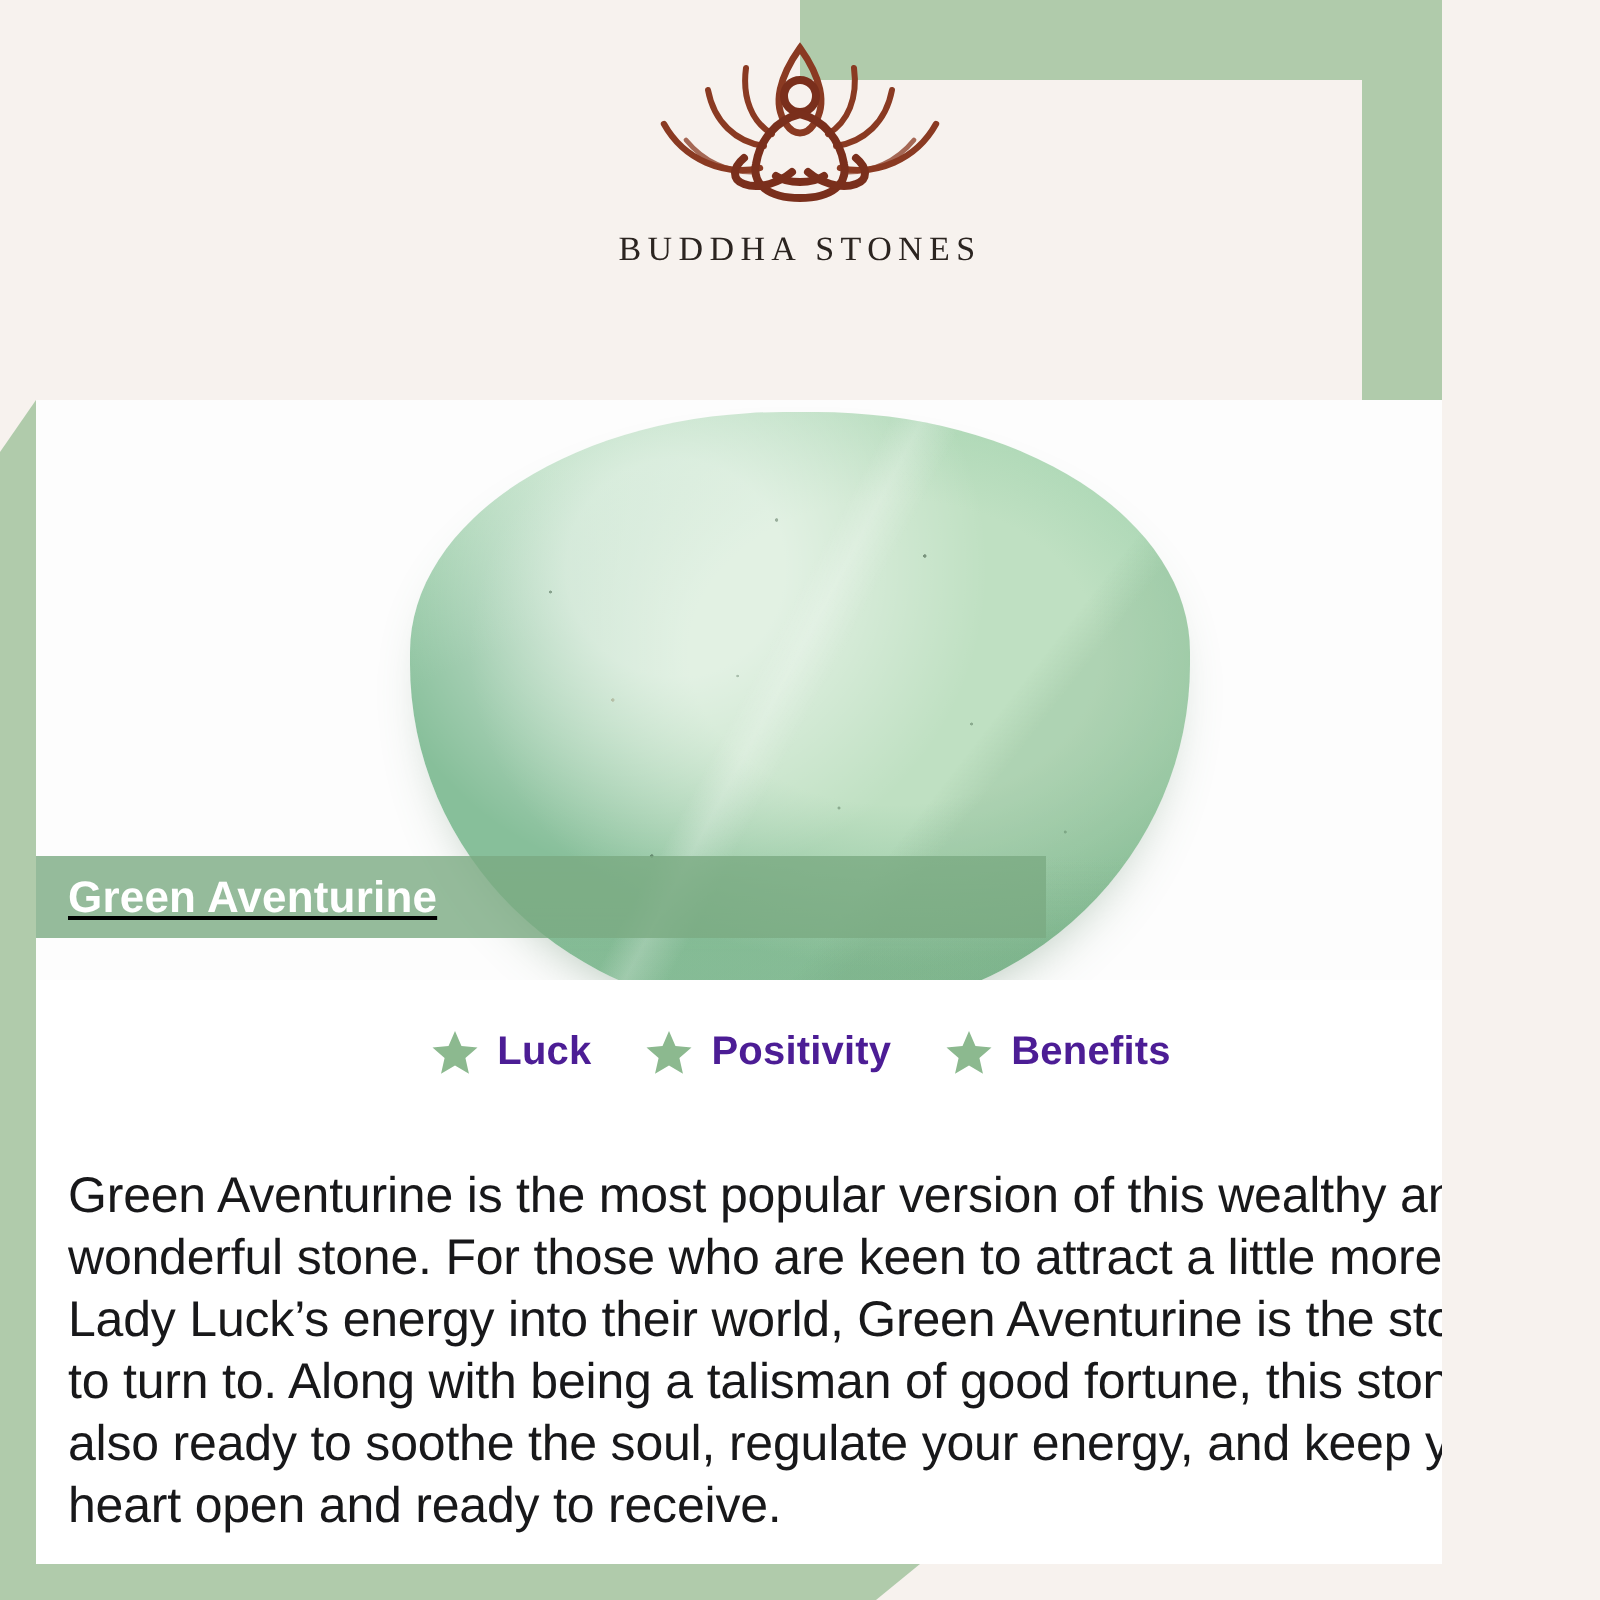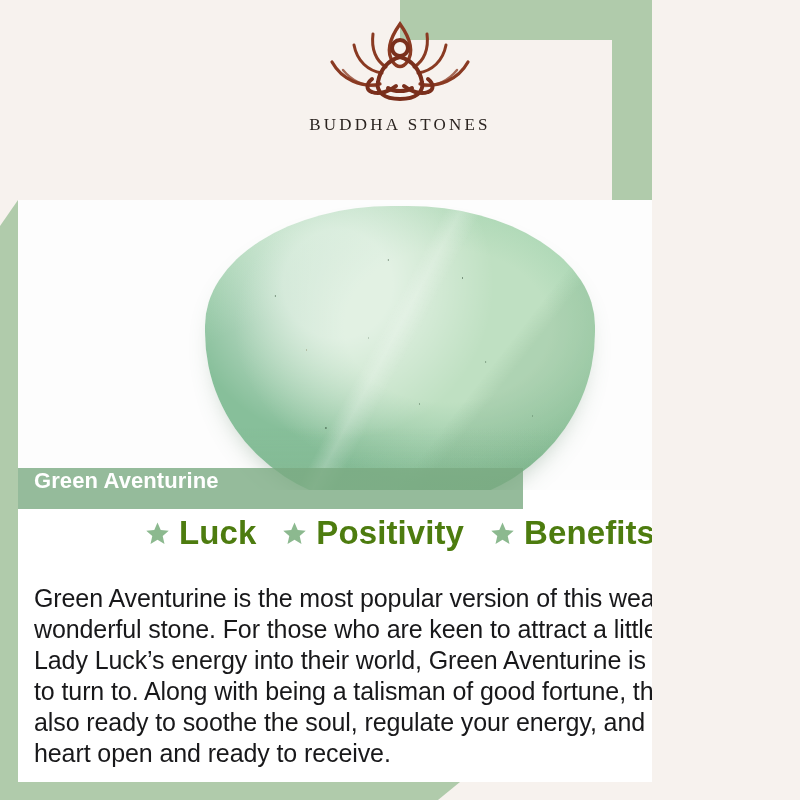--- a/index.html
+++ b/index.html
@@ -4,21 +4,21 @@
 <style>
   html,body{margin:0;padding:0;}
   body{
     width:800px;height:800px;
     background:#f7f2ee;
     font-family:"Liberation Sans", sans-serif;
     overflow:hidden;
   }
   #page{
     position:relative;
-    width:652px;height:800px;
+    width:721px;height:800px;
     background:#f7f2ee;
     overflow:hidden;
   }
 
   
   .band{position:absolute;background:#b0cbab;}
   #band-top{ left:400px; top:0;    width:400px; height:40px; }
   #band-right{ right:0; top:0; width:40px; height:660px;
      clip-path:polygon(0 0,100% 0,100% 100%,0 calc(100% - 26px)); }
   #band-left{ left:0; top:200px; width:18px; height:600px;
@@ -89,38 +89,38 @@
   #stone::after{
     content:"";position:absolute;inset:0;border-radius:inherit;
     background:
       linear-gradient(118deg, rgba(255,255,255,0) 44%, rgba(255,255,255,.22) 47%, rgba(255,255,255,0) 51%),
       linear-gradient(-52deg, rgba(110,160,120,.20) 30%, rgba(255,255,255,0) 34%),
       linear-gradient(0deg, rgba(120,170,130,.22) 0 10%, rgba(255,255,255,0) 26%);
   }
 
   
   #label-bar{
-    position:absolute;left:18px;top:468px;width:505px;height:41px;
+    position:absolute;left:18px;top:428px;width:505px;height:41px;
     background:rgba(122,170,130,.80);
-    display:flex;
+    display:flex;align-items:center;text-decoration:underline;
   }
   #label-text{
     color:#ffffff;font-size:22px;font-weight:bold;
     margin-left:16px;letter-spacing:.1px;
   }
 
   
   #benefits{
     position:absolute;left:18px;top:514px;width:764px;
     display:flex;align-items:center;justify-content:center;gap:26px;
   }
   .benefit{display:flex;align-items:center;gap:9px;}
   .benefit-star{width:25px;height:25px;display:block;}
   .benefit-label{
-    font-size:33px;font-weight:bold;color:#4d7c0f;letter-spacing:.1px;
+    font-size:20px;font-weight:bold;color:#4c1d95;letter-spacing:.1px;
   }
 
   
   #body-text{
     position:absolute;left:34px;top:558px;width:742px;
     font-size:25px;line-height:31px;color:#18181a;
     letter-spacing:-.1px;text-align:left;
   }
 </style>
 </head>

